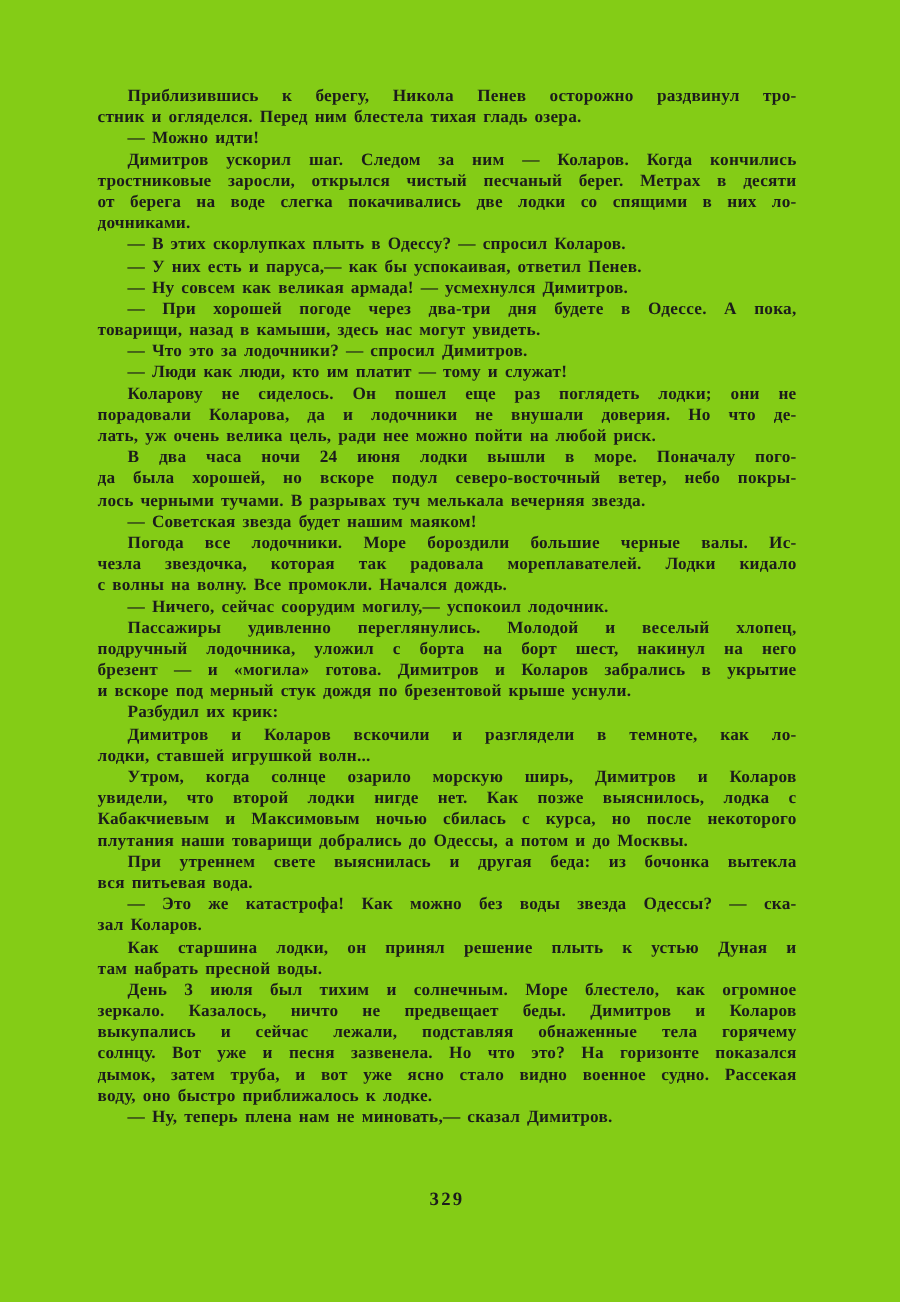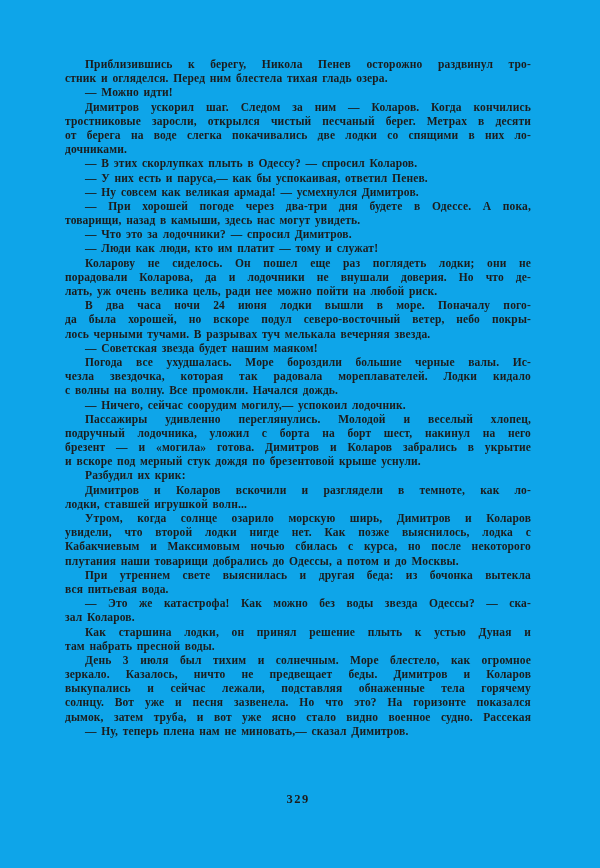--- a/index.html
+++ b/index.html
@@ -4,21 +4,21 @@
 <style>
   html, body {
     margin: 0;
     padding: 0;
     background: #fcfcfa;
   }
   .page {
     position: relative;
     width: 600px;
     height: 868px;
-    background: #0ea5e9;
+    background: #84cc16;
     font-family: "Liberation Serif", serif;
     color: #1c1c1c;
     overflow: hidden;
   }
   .text-block {
     position: absolute;
     left: 65px;
     top: 57px;
     width: 466px;
   }
@@ -69,21 +69,21 @@
       <div class="line">товарищи, назад в камыши, здесь нас могут увидеть.</div>
       <div class="line indent">— Что это за лодочники? — спросил Димитров.</div>
       <div class="line indent">— Люди как люди, кто им платит — тому и служат!</div>
       <div class="line indent just">Коларову не сиделось. Он пошел еще раз поглядеть лодки; они не</div>
       <div class="line just">порадовали Коларова, да и лодочники не внушали доверия. Но что де-</div>
       <div class="line">лать, уж очень велика цель, ради нее можно пойти на любой риск.</div>
       <div class="line indent just">В два часа ночи 24 июня лодки вышли в море. Поначалу пого-</div>
       <div class="line just">да была хорошей, но вскоре подул северо-восточный ветер, небо покры-</div>
       <div class="line">лось черными тучами. В разрывах туч мелькала вечерняя звезда.</div>
       <div class="line indent">— Советская звезда будет нашим маяком!</div>
-      <div class="line indent just">Погода все ухудшалась. Море бороздили большие черные валы. Ис-</div>
+      <div class="line indent just">Погода все лодочники. Море бороздили большие черные валы. Ис-</div>
       <div class="line just">чезла звездочка, которая так радовала мореплавателей. Лодки кидало</div>
       <div class="line">с волны на волну. Все промокли. Начался дождь.</div>
       <div class="line indent">— Ничего, сейчас соорудим могилу,— успокоил лодочник.</div>
       <div class="line indent just">Пассажиры удивленно переглянулись. Молодой и веселый хлопец,</div>
       <div class="line just">подручный лодочника, уложил с борта на борт шест, накинул на него</div>
       <div class="line just">брезент — и «могила» готова. Димитров и Коларов забрались в укрытие</div>
       <div class="line">и вскоре под мерный стук дождя по брезентовой крыше уснули.</div>
       <div class="line indent">Разбудил их крик:</div>
       <div class="line indent just">Димитров и Коларов вскочили и разглядели в темноте, как ло-</div>
       <div class="line">лодки, ставшей игрушкой волн...</div>
@@ -95,16 +95,17 @@
       <div class="line">вся питьевая вода.</div>
       <div class="line indent just">— Это же катастрофа! Как можно без воды звезда Одессы? — ска-</div>
       <div class="line">зал Коларов.</div>
       <div class="line indent just">Как старшина лодки, он принял решение плыть к устью Дуная и</div>
       <div class="line">там набрать пресной воды.</div>
       <div class="line indent just">День 3 июля был тихим и солнечным. Море блестело, как огромное</div>
       <div class="line just">зеркало. Казалось, ничто не предвещает беды. Димитров и Коларов</div>
       <div class="line just">выкупались и сейчас лежали, подставляя обнаженные тела горячему</div>
       <div class="line just">солнцу. Вот уже и песня зазвенела. Но что это? На горизонте показался</div>
       <div class="line just">дымок, затем труба, и вот уже ясно стало видно военное судно. Рассекая</div>
+      <div class="line">воду, оно быстро приближалось к лодке.</div>
       <div class="line indent">— Ну, теперь плена нам не миновать,— сказал Димитров.</div>
     </div>
   <div class="pageno">329</div>
 </div>
 
 </body></html>

